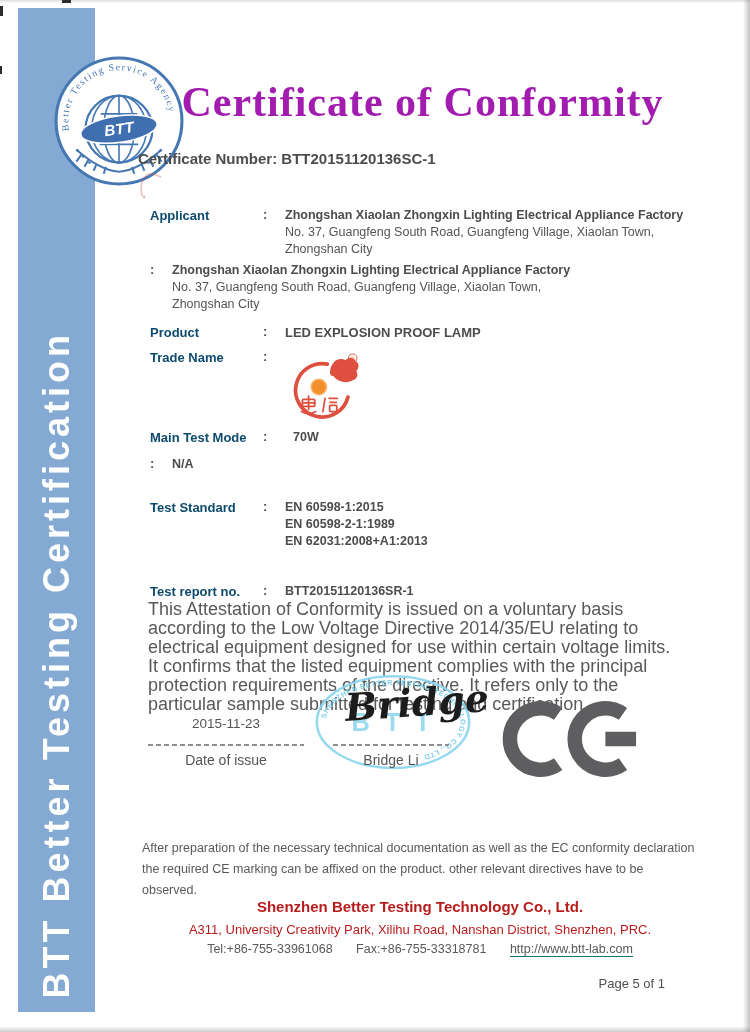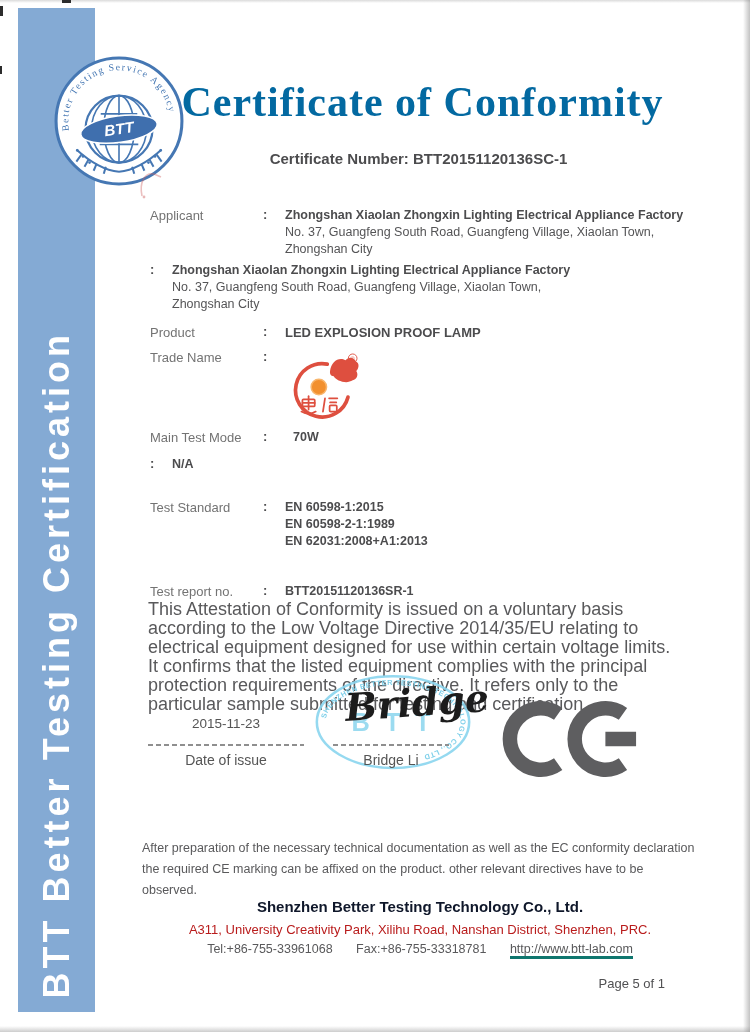--- a/index.html
+++ b/index.html
@@ -17,27 +17,27 @@
 
   
   .sidebar{position:absolute;left:18px;top:8px;width:77px;height:1004px;background:#84aad4;
     display:flex;flex-direction:column;justify-content:flex-end;align-items:center;}
   .sidebar-text{writing-mode:vertical-rl;transform:rotate(180deg);white-space:nowrap;
     color:#ffffff;font-weight:700;font-size:36px;letter-spacing:4px;padding-top:14px;}
 
   .seal{position:absolute;left:52px;top:54px;}
 
   .title{position:absolute;left:150px;top:78px;width:545px;text-align:center;
-    font-family:"Liberation Serif",serif;font-weight:700;font-size:42px;color:#0369a1;letter-spacing:1px;}
-  .certnum{position:absolute;left:146px;top:150px;width:545px;text-align:center;
+    font-family:"Liberation Serif",serif;font-weight:700;font-size:42px;color:#a21caf;letter-spacing:1px;}
+  .certnum{position:absolute;left:138px;top:150px;width:545px;text-align:left;
     font-size:15px;font-weight:700;color:#4c4c4e;}
 
   
   .frow{position:absolute;left:150px;width:555px;display:flex;}
-  .flabel{width:113px;font-size:13px;font-weight:400;color:#737373;white-space:pre-line;line-height:17px;}
+  .flabel{width:113px;font-size:13px;font-weight:700;color:#0c4a6e;white-space:pre-line;line-height:17px;}
   .fcolon{width:22px;font-size:13px;font-weight:700;color:#4e4e50;}
   .fvalue{flex:1;font-size:12.5px;line-height:17px;color:#545456;}
   .vmain{font-weight:700;color:#4c4c4e;white-space:pre-line;}
   .vrest{white-space:pre-line;}
 
   .paragraph{position:absolute;font-size:18px;line-height:19px;color:#59595b;}
 
   .dashline{position:absolute;height:2px;
     background:repeating-linear-gradient(90deg,#8f8f8f 0 5px,rgba(0,0,0,0) 5px 8px);}
   .sig-date{position:absolute;left:148px;top:716px;width:156px;text-align:center;font-size:13.5px;color:#555;}
@@ -45,27 +45,27 @@
   .signature-script{position:absolute;left:345px;top:680px;z-index:3;
     font-family:"DejaVu Serif",serif;font-style:italic;font-weight:700;font-size:38px;color:#1c1c1c;
     transform:rotate(-4deg);}
   .stamp{position:absolute;left:310px;top:670px;z-index:1;}
 
   .ce{position:absolute;left:498px;top:696px;}
 
   .post-note{position:absolute;left:142px;top:818px;width:557px;font-size:12.5px;line-height:21px;color:#59595b;margin-top:20px;}
 
   .footer-company{position:absolute;left:110px;top:898px;width:620px;text-align:center;
-    font-size:15px;font-weight:700;color:#0f172a;}
+    font-size:15px;font-weight:700;color:#b91c1c;}
   .footer-address{position:absolute;left:110px;top:922px;width:620px;text-align:center;
     font-size:13px;color:#b91c1c;}
   .footer-contact{position:absolute;left:110px;top:942px;width:620px;text-align:center;
     font-size:12.5px;color:#59595b;}
   .footer-contact span{margin:0 10px;}
-  .footer-website{border-bottom:3px solid #0f766e;}
+  .footer-website{border-bottom:1px solid #0f766e;}
   .pagenum{position:absolute;left:555px;top:976px;width:110px;text-align:right;font-size:13px;color:#505052;}
 
   .red-mark{position:absolute;left:138px;top:166px;}
 </style>
 </head>
 <body>
 
 <div class="page">
 
   <div class="edge-top"></div>

